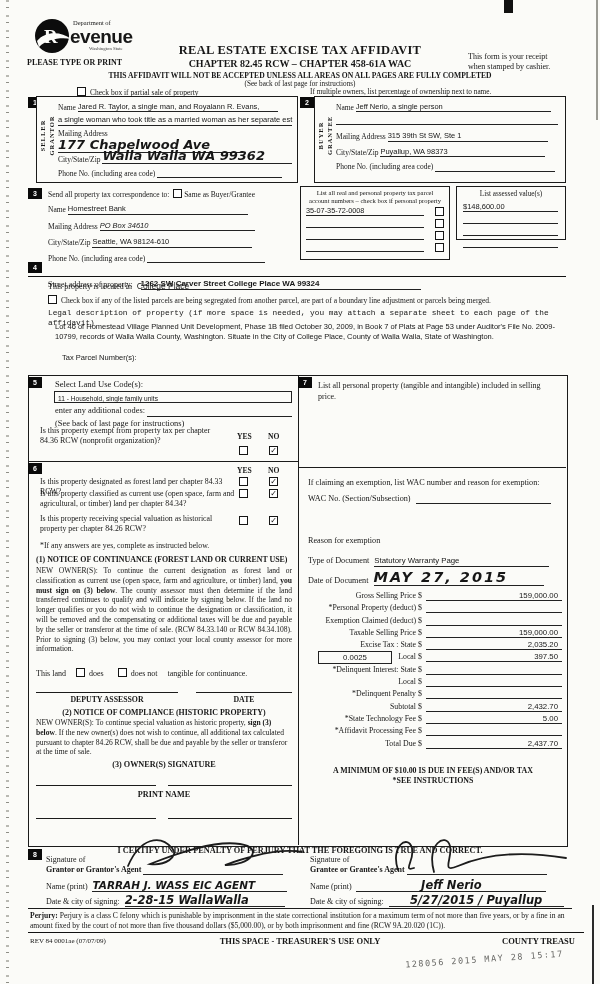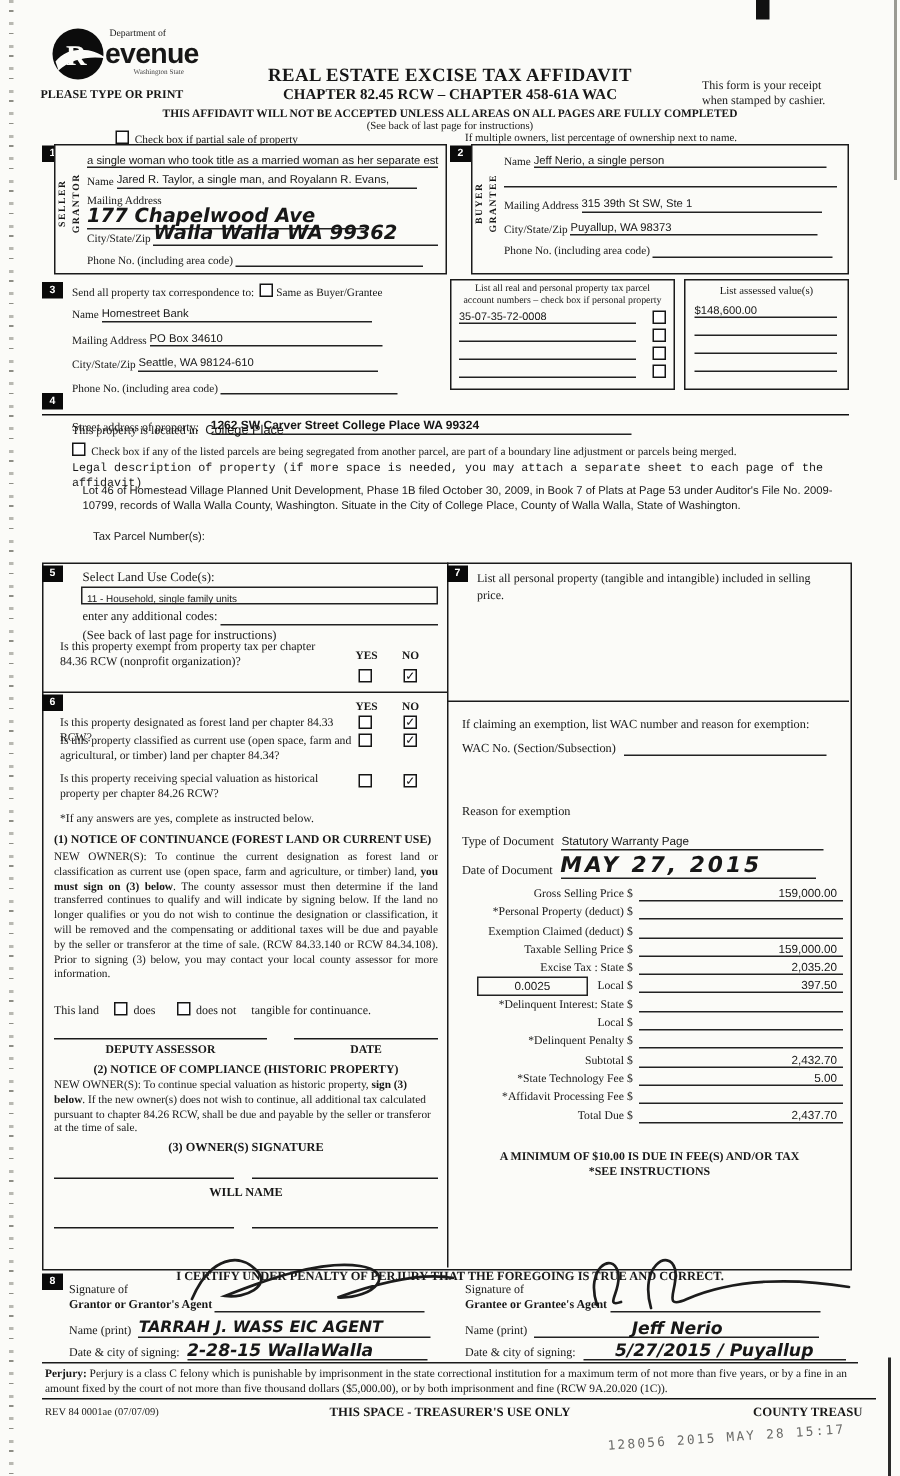--- a/index.html
+++ b/index.html
@@ -67,25 +67,25 @@
     <span class="cb"></span>
     <span style="margin-left:2px;">Check box if partial sale of property</span>
   </div>
   <div class="abs" style="left:310px;top:87px;font-size:7.3px;">If multiple owners, list percentage of ownership next to name.</div>
 
   <div class="sec-tab" style="left:28px;top:97px;">1</div>
   <div class="box" style="left:36px;top:96px;width:262px;height:87px;padding:5px 4px 0 21px;box-sizing:border-box;">
     <span class="vlab" style="left:-30px;top:35px;">SELLER</span>
     <span class="vlab" style="left:-21px;top:35px;">GRANTOR</span>
     <div class="fieldrow">
-      <span class="fl tv u" style="min-width:232px;">a single woman who took title as a married woman as her separate est</span>
-    </div>
-    <div class="fieldrow">
       <span>Name</span>
       <span class="fl tv u" style="min-width:200px;">Jared R. Taylor, a single man, and Royalann R. Evans,</span>
+    </div>
+    <div class="fieldrow">
+      <span class="fl tv u" style="min-width:232px;">a single woman who took title as a married woman as her separate est</span>
     </div>
     <div class="fieldrow" style="height:17px;">
       <span>Mailing Address</span>
       <span class="fl hw u" style="min-width:185px;font-size:13px;line-height:14px;">177 Chapelwood Ave</span>
     </div>
     <div class="fieldrow" style="height:17px;">
       <span>City/State/Zip</span>
       <span class="fl hw u" style="min-width:190px;font-size:13px;line-height:14px;">Walla Walla WA 99362</span>
     </div>
     <div class="fieldrow">
@@ -125,21 +125,21 @@
       <span>Send all property tax correspondence to:</span>
       <span class="cb" style="margin-left:2px;"></span>
       <span>Same as Buyer/Grantee</span>
     </div>
     <div class="fieldrow" style="margin-bottom:6px;">
       <span>Name</span>
       <span class="fl tv u" style="min-width:180px;">Homestreet Bank</span>
     </div>
     <div class="fieldrow" style="margin-bottom:6px;">
       <span>Mailing Address</span>
-      <span class="fl tv u" style="min-width:155px;">PO Box 34610</span>
+      <span class="fl tv u" style="min-width:155px;font-style:italic;">PO Box 34610</span>
     </div>
     <div class="fieldrow" style="margin-bottom:6px;">
       <span>City/State/Zip</span>
       <span class="fl tv u" style="min-width:160px;">Seattle, WA 98124-610</span>
     </div>
     <div class="fieldrow">
       <span>Phone No. (including area code)</span>
       <span class="fl u" style="min-width:118px;height:8px;"></span>
     </div>
   </div>
@@ -157,21 +157,21 @@
     <div style="position:relative;height:12px;">
       <span class="fl u" style="min-width:118px;height:9px;"></span>
       <span class="cb" style="position:absolute;right:0;top:1px;"></span>
     </div>
     <div style="position:relative;height:12px;">
       <span class="fl u" style="min-width:118px;height:9px;"></span>
       <span class="cb" style="position:absolute;right:0;top:1px;"></span>
     </div>
   </div>
 
-  <div class="box" style="left:456px;top:186px;width:110px;height:74px;padding:3px 6px;box-sizing:border-box;">
+  <div class="box" style="left:456px;top:186px;width:110px;height:54px;padding:3px 6px;box-sizing:border-box;">
     <div class="ctr" style="font-size:7.2px;margin-bottom:3px;">List assessed value(s)</div>
     <div style="height:12px;"><span class="fl tv u" style="min-width:95px;">$148,600.00</span></div>
     <div style="height:12px;"><span class="fl u" style="min-width:95px;height:9px;"></span></div>
     <div style="height:12px;"><span class="fl u" style="min-width:95px;height:9px;"></span></div>
     <div style="height:12px;"><span class="fl u" style="min-width:95px;height:9px;"></span></div>
   </div>
 
   <div class="sec-tab" style="left:28px;top:262px;">4</div>
   <div class="abs" style="left:48px;top:279px;width:520px;">
     <span style="font-size:8px;">Street address of property:</span>
@@ -246,21 +246,21 @@
   <div class="abs b ctr" style="left:36px;top:695px;width:142px;font-size:7.8px;">DEPUTY ASSESSOR</div>
   <div class="abs b ctr" style="left:196px;top:695px;width:96px;font-size:7.8px;">DATE</div>
 
   <div class="abs b ctr" style="left:36px;top:708px;width:256px;font-size:7.9px;">(2) NOTICE OF COMPLIANCE (HISTORIC PROPERTY)</div>
   <div class="abs" style="left:36px;top:718px;width:256px;font-size:7.55px;line-height:1.3;">
     <span>NEW OWNER(S): To continue special valuation as historic property, </span><span class="b">sign (3) below</span><span>. If the new owner(s) does not wish to continue, all additional tax calculated pursuant to chapter 84.26 RCW, shall be due and payable by the seller or transferor at the time of sale.</span>
   </div>
   <div class="abs b ctr" style="left:36px;top:760px;width:256px;font-size:8.2px;">(3) OWNER(S) SIGNATURE</div>
   <div class="hline" style="left:36px;top:785px;width:120px;"></div>
   <div class="hline" style="left:168px;top:785px;width:124px;"></div>
-  <div class="abs b ctr" style="left:36px;top:790px;width:256px;font-size:8.2px;">WILL NAME</div>
+  <div class="abs b ctr" style="left:36px;top:790px;width:256px;font-size:8.2px;">PRINT NAME</div>
   <div class="hline" style="left:36px;top:818px;width:120px;"></div>
   <div class="hline" style="left:168px;top:818px;width:124px;"></div>
 
   <div class="sec-tab" style="left:298px;top:377px;">7</div>
   <div class="abs" style="left:318px;top:380px;width:235px;font-size:8px;line-height:1.4;">List all  personal property (tangible and intangible) included in selling price.</div>
 
   <div class="abs" style="left:308px;top:478px;width:252px;font-size:8.2px;">If claiming an exemption, list WAC number and reason for exemption:</div>
   <div class="abs" style="left:308px;top:494px;font-size:8.2px;">
     <span>WAC No. (Section/Subsection)</span>
     <span class="fl u" style="min-width:135px;height:9px;margin-left:3px;"></span>

